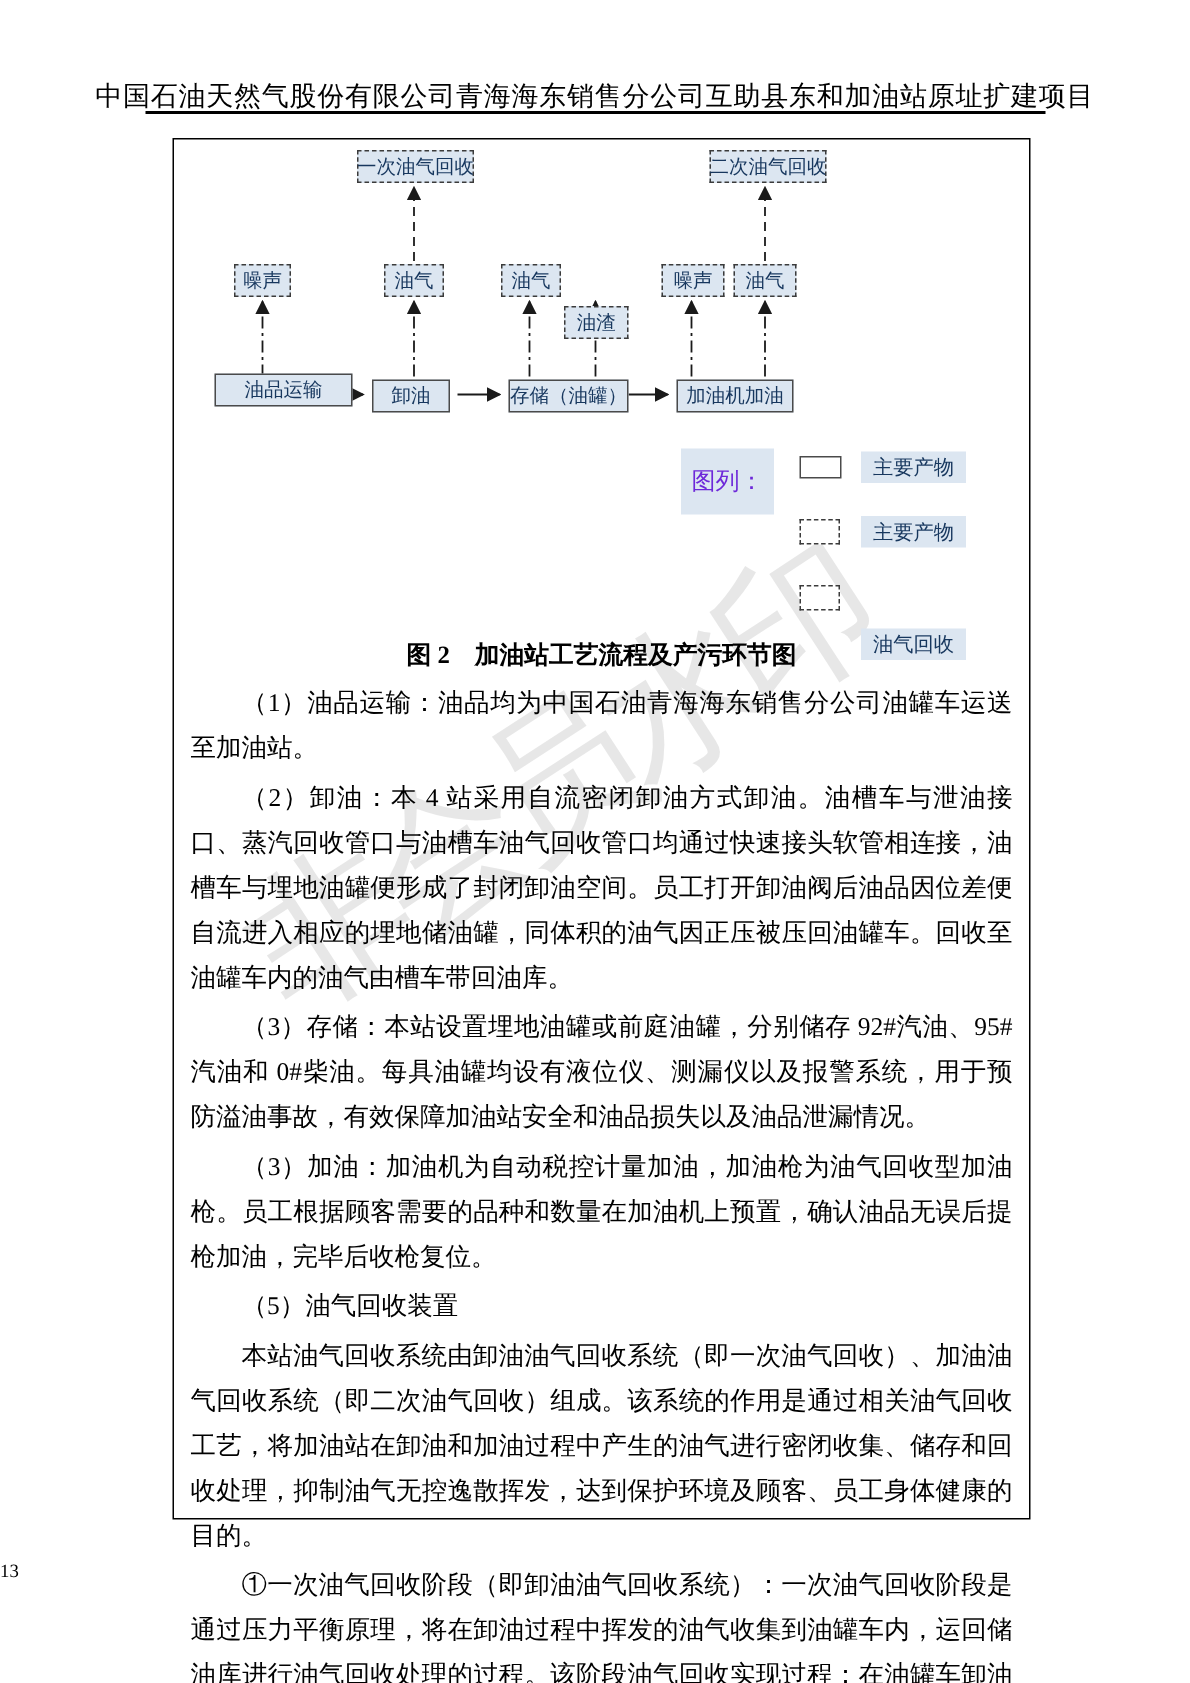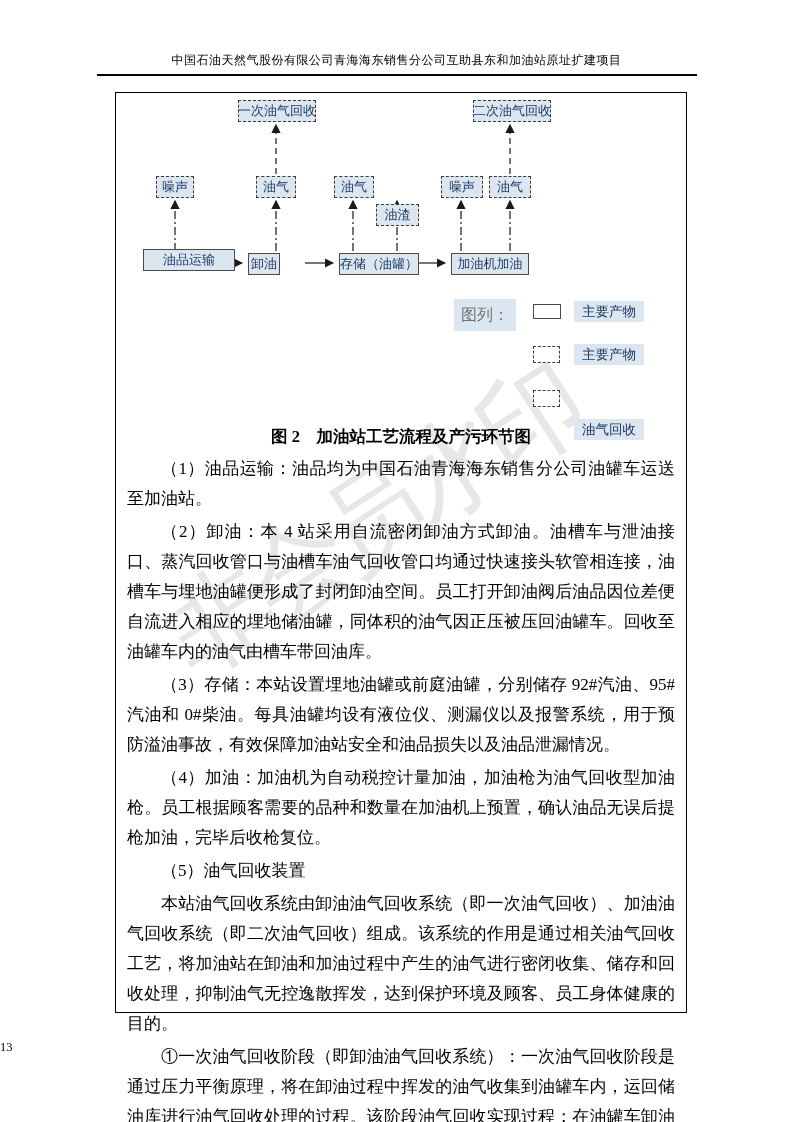--- a/index.html
+++ b/index.html
@@ -4,21 +4,21 @@
 <style>
   :root { --box-fill:#dce6f1; --box-border:#4a4a4a; }
   * { box-sizing: border-box; }
   html,body { margin:0; padding:0; background:#fff; }
   .page {
     position:relative; width:793px; height:1122px; background:#fff;
     font-family:"Liberation Serif", serif; color:#000; overflow:hidden;
   }
   .header-title {
     position:absolute; top:52px; left:0; width:100%;
-    text-align:center; font-size:12px; letter-spacing:0.5px; z-index:3;
+    text-align:center; font-size:18px; letter-spacing:0.5px; z-index:3;
   }
   .header-rule {
     position:absolute; top:74px; left:97px; width:600px; height:0;
     border-top:2px solid #000; z-index:3;
   }
   .watermark {
     position:absolute; left:138px; top:468px; z-index:1;
     font-size:105px; line-height:1; white-space:nowrap; letter-spacing:-12px;
     color:rgba(185,185,185,0.34); transform:rotate(-33deg);
     transform-origin:center center; pointer-events:none;
@@ -31,22 +31,22 @@
   .diagram { position:relative; width:100%; height:332px;font-family:Liberation Mono, monospace; }
   .diagram svg { position:absolute; left:0; top:0; z-index:1; }
   .dbox {
     position:absolute; z-index:2; background:var(--box-fill);
     display:flex; align-items:center; justify-content:center;
     font-size:13px; color:#17375e; white-space:nowrap; line-height:1;
   }
   .flow   { border:1px solid var(--box-border); }
   .dashed { border:1.5px dashed #3b3b3b; }
   .legend-title {
-    position:absolute; left:338px; top:206px; width:62px; height:32px; z-index:2;
-    background:var(--box-fill); color:#737373; font-size:16px;
+    position:absolute; left:338px; top:206px; width:62px; height:44px; z-index:2;
+    background:var(--box-fill); color:#6d28d9; font-size:16px;
     display:flex; align-items:center; justify-content:center;
   }
   .legend-swatch { position:absolute; z-index:2; background:#fff; }
   .legend-swatch.solid  { border:1px solid var(--box-border); }
   .legend-swatch.dashed { border:1.5px dashed #3b3b3b; }
   .legend-label {
     position:absolute; z-index:2; width:70px; height:21px;
     background:var(--box-fill); color:#17375e; font-size:13.5px;
     display:flex; align-items:center; justify-content:center; white-space:nowrap;
   }
@@ -103,40 +103,40 @@
       <div class="dbox dashed" style="left:357px; top:7px; width:78px; height:22px;">二次油气回收</div>
 
       <div class="dbox dashed" style="left:40px;  top:83px; width:38px; height:22px;">噪声</div>
       <div class="dbox dashed" style="left:140px; top:83px; width:40px; height:22px;">油气</div>
       <div class="dbox dashed" style="left:218px; top:83px; width:40px; height:22px;">油气</div>
       <div class="dbox dashed" style="left:260px; top:83px; width:43px; height:22px;margin-top:28px;">油渣</div>
       <div class="dbox dashed" style="left:325px; top:83px; width:42px; height:22px;">噪声</div>
       <div class="dbox dashed" style="left:373px; top:83px; width:42px; height:22px;">油气</div>
 
       <div class="dbox flow" style="left:27px;  top:156px; width:92px; height:22px;">油品运输</div>
-      <div class="dbox flow" style="left:132px; top:160px; width:32px; height:22px;">卸油</div>
+      <div class="dbox flow" style="left:132px; top:160px; width:52px; height:22px;">卸油</div>
       <div class="dbox flow" style="left:223px; top:160px; width:80px; height:22px;">存储（油罐）</div>
       <div class="dbox flow" style="left:335px; top:160px; width:78px; height:22px;">加油机加油</div>
 
       <div class="legend-title">图列：</div>
       <div class="legend-swatch solid" style="left:417px; top:211px; width:28px; height:15px;"></div>
       <div class="legend-label" style="left:458px; top:208px;">主要产物</div>
       <div class="legend-swatch dashed" style="left:417px; top:253px; width:27px; height:17px;"></div>
       <div class="legend-label" style="left:458px; top:251px;">主要产物</div>
       <div class="legend-swatch dashed" style="left:417px; top:297px; width:27px; height:17px;"></div>
       <div class="legend-label" style="left:458px; top:295px;margin-top:31px;">油气回收</div>
     </div>
 
     <div class="caption">图 2　加油站工艺流程及产污环节图</div>
 
     <div class="body-text">
       <p>（1）油品运输：油品均为中国石油青海海东销售分公司油罐车运送至加油站。</p>
       <p>（2）卸油：本 4 站采用自流密闭卸油方式卸油。油槽车与泄油接口、蒸汽回收管口与油槽车油气回收管口均通过快速接头软管相连接，油槽车与埋地油罐便形成了封闭卸油空间。员工打开卸油阀后油品因位差便自流进入相应的埋地储油罐，同体积的油气因正压被压回油罐车。回收至油罐车内的油气由槽车带回油库。</p>
       <p>（3）存储：本站设置埋地油罐或前庭油罐，分别储存 92#汽油、95#汽油和 0#柴油。每具油罐均设有液位仪、测漏仪以及报警系统，用于预防溢油事故，有效保障加油站安全和油品损失以及油品泄漏情况。</p>
-      <p>（4）加油：加油机为自动税控计量加油，加油枪为油气回收型加油枪。员工根据顾客需要的品种和数量在加油机上预置，确认油品无误后提枪加油，完毕后收枪复位。</p>
+      <p>（3）加油：加油机为自动税控计量加油，加油枪为油气回收型加油枪。员工根据顾客需要的品种和数量在加油机上预置，确认油品无误后提枪加油，完毕后收枪复位。</p>
       <p>（5）油气回收装置</p>
       <p>本站油气回收系统由卸油油气回收系统（即一次油气回收）、加油油气回收系统（即二次油气回收）组成。该系统的作用是通过相关油气回收工艺，将加油站在卸油和加油过程中产生的油气进行密闭收集、储存和回收处理，抑制油气无控逸散挥发，达到保护环境及顾客、员工身体健康的目的。</p>
       <p>①一次油气回收阶段（即卸油油气回收系统）：一次油气回收阶段是通过压力平衡原理，将在卸油过程中挥发的油气收集到油罐车内，运回储油库进行油气回收处理的过程。该阶段油气回收实现过程：在油罐车卸油过程中，储油车内压力减小，地下</p>
     </div>
   </div>
 
   <div class="page-number">13</div>
 </div>
 
 </body></html>

